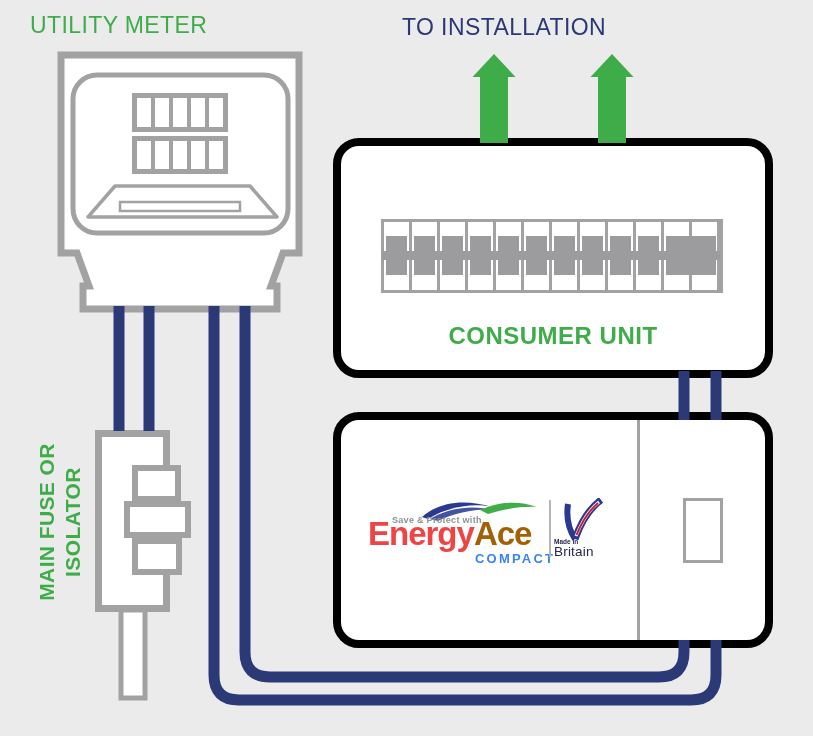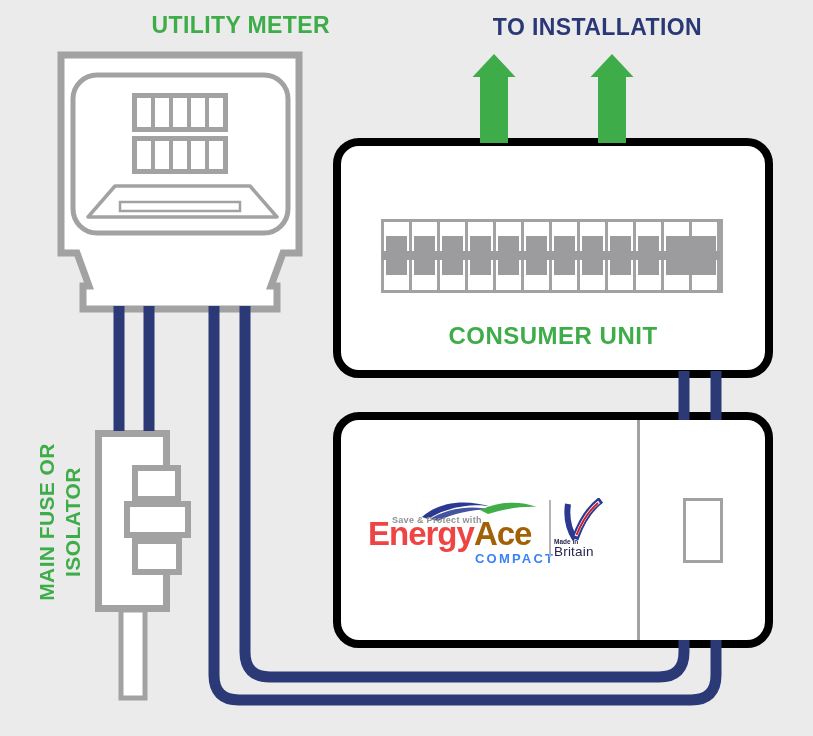--- a/index.html
+++ b/index.html
@@ -37,21 +37,21 @@
   .logo-brand{position:absolute;left:0;top:23px;font-size:33px;font-weight:bold;letter-spacing:-1px;line-height:33px;white-space:nowrap;}
   .brand-1{color:#ef4444;} .brand-2{color:#a16207;}
   .logo-variant{position:absolute;left:107px;top:57px;font-size:13px;font-weight:bold;letter-spacing:2.2px;color:#3b82f6;}
   .logo-sep{position:absolute;left:181px;top:6px;width:2px;height:57px;background:#b5b5b8;}
   .mib{position:absolute;left:186px;top:4px;width:56px;text-align:left;}
   .mib-mark{display:block;margin:0 auto;}
   .mib-madein{font-size:6.5px;font-weight:bold;color:#26264f;line-height:6px;margin-top:-3px;}
   .mib-country{font-size:13.5px;color:#26264f;line-height:14px;letter-spacing:.2px;}
 
   
-  .toplabel{position:absolute;z-index:40;font-weight:bold;font-size:23px;letter-spacing:.4px;text-align:right;white-space:nowrap;}
+  .toplabel{position:absolute;z-index:40;font-weight:normal;font-size:23px;letter-spacing:.4px;text-align:left;white-space:nowrap;}
   #utility-meter-label{left:30px;top:12px;width:300px;color:#3ead49;}
   #to-installation-label{left:402px;top:14px;width:300px;color:#2a3875;}
   #main-fuse-label{position:absolute;z-index:40;left:-30px;top:496px;width:180px;height:52px;
     transform:rotate(-90deg);color:#3ead49;font-weight:bold;font-size:21px;line-height:26px;
     text-align:center;letter-spacing:.4px;}
 </style>
 </head>
 <body>
 
 <div class="canvas">

